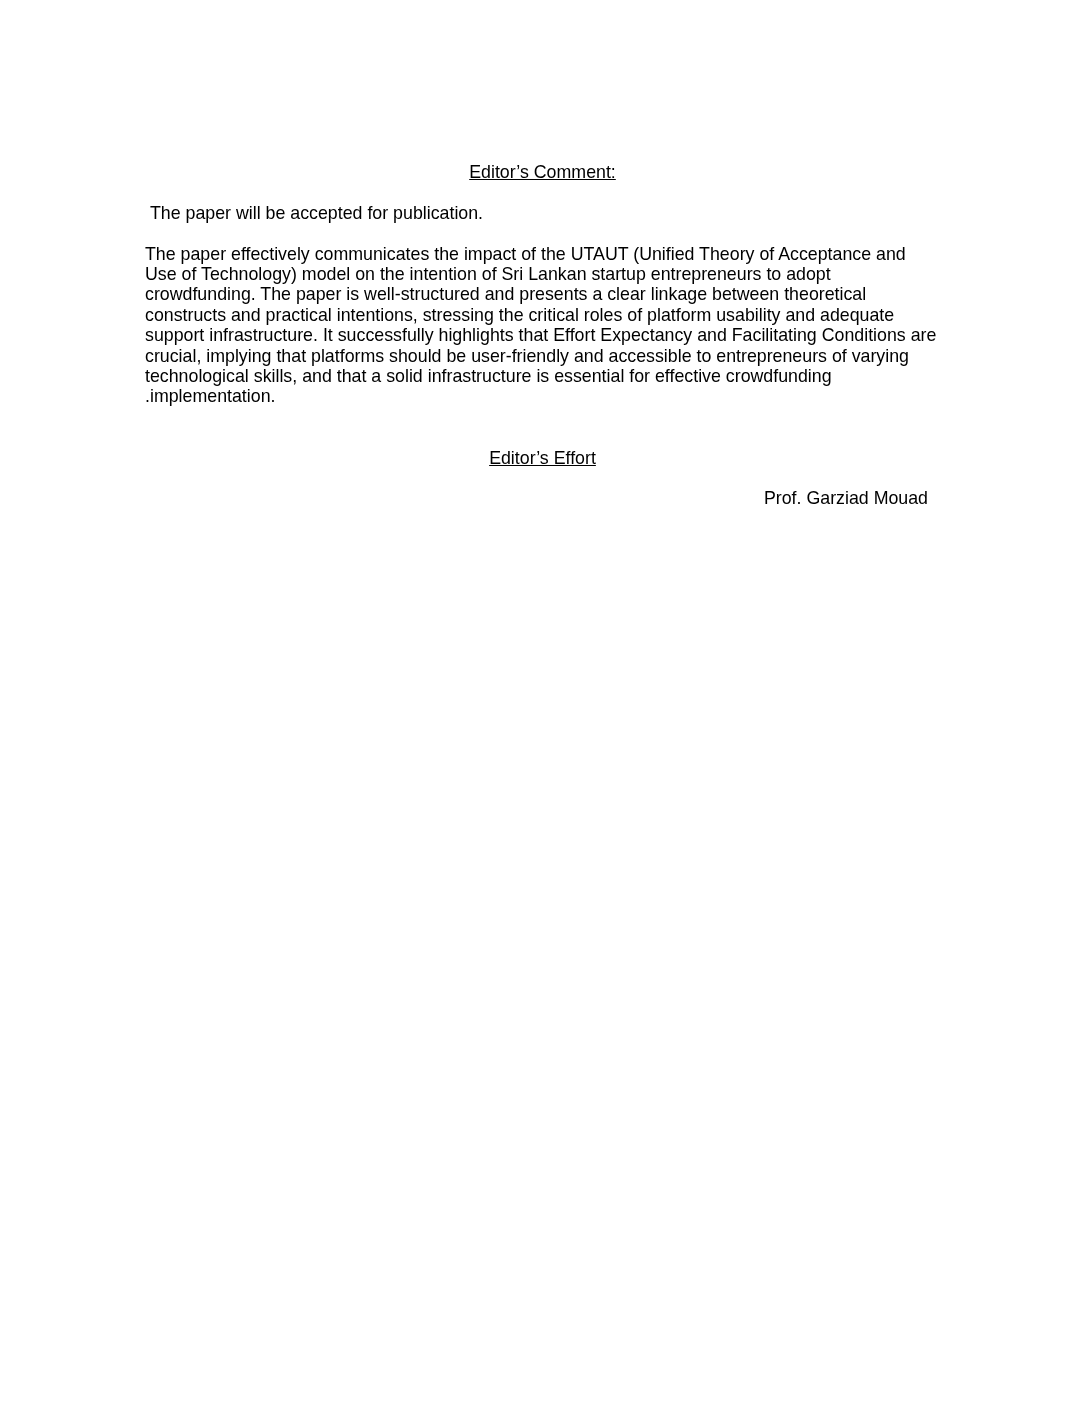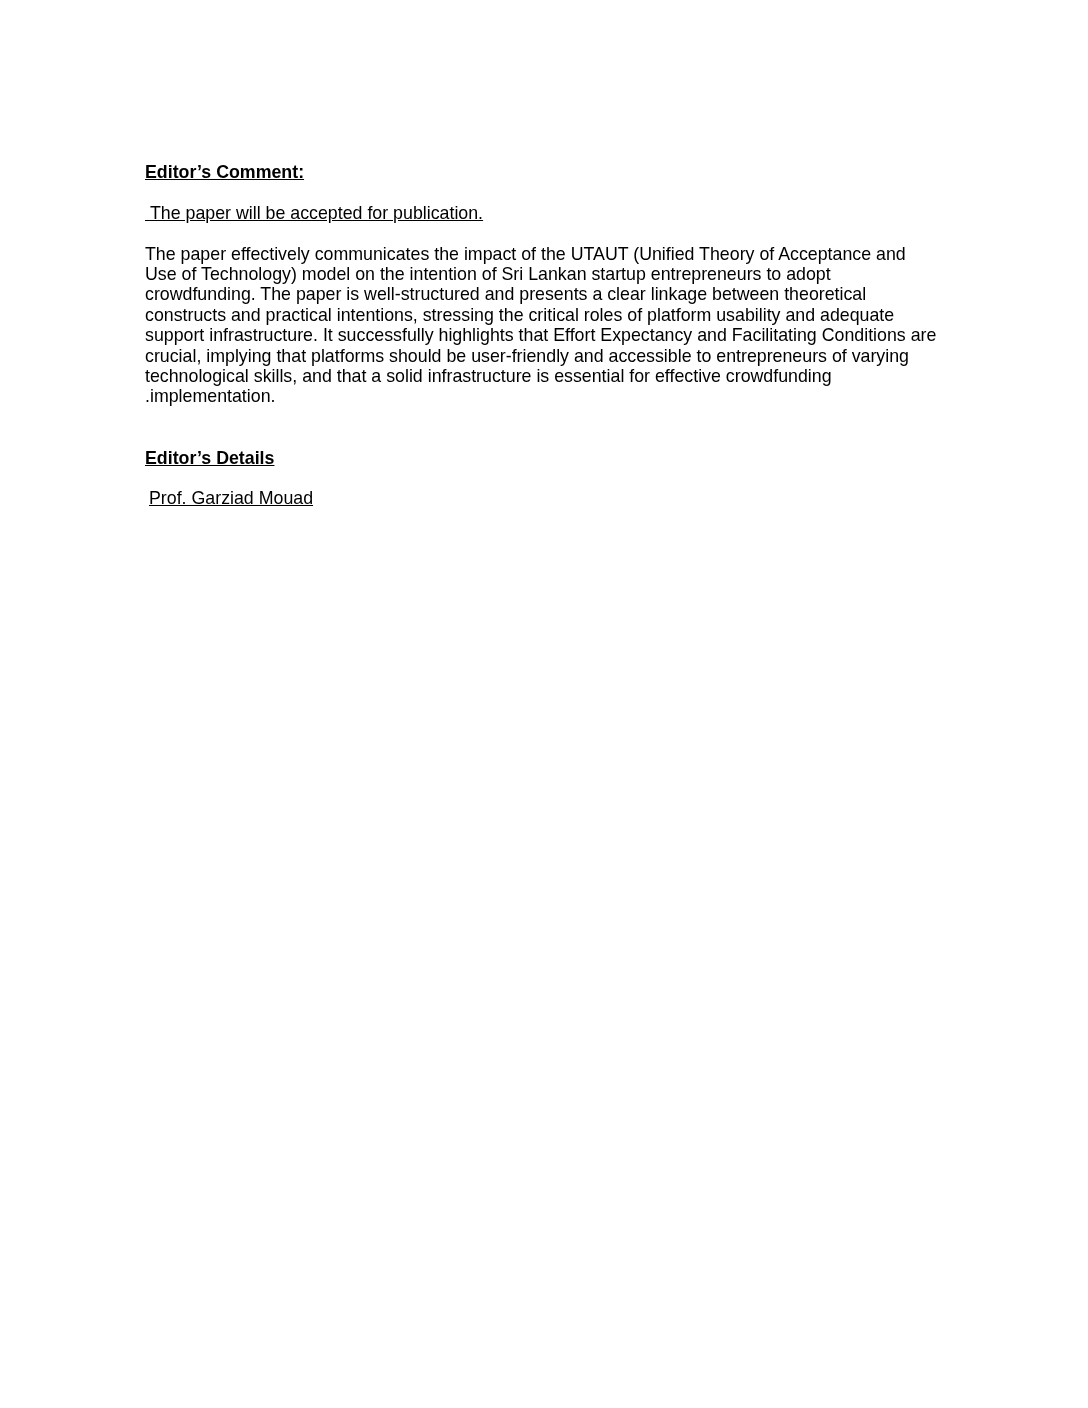--- a/index.html
+++ b/index.html
@@ -22,47 +22,48 @@
     font-family: "Liberation Sans", sans-serif;
     font-size: 17.8px;
     line-height: 20.4px;
     color: #000000;
   }
   .content {
     width: 795px;
   }
   .doc-heading {
     font-size: 17.8px;
-    font-weight: 700;
+    font-weight: 400;
     text-decoration: underline;
     margin: 0 0 20.4px 0;
+    text-align: center;
   }
   .doc-line {
     margin: 0 0 20.4px 0;
     white-space: pre-wrap;
-    text-decoration: underline;
   }
   .doc-paragraph {
     margin: 0 0 40.8px 0;
   }
   .doc-line.tight {
-    margin: 4px;
+    margin: 12px;
+    text-align: right;
   }
 </style>
 </head>
 <body>
 
 <div class="page">
   <div class="content">
 
     <section>
       <h2 class="doc-heading">Editor’s Comment:</h2>
       <p class="doc-line"> The paper will be accepted for publication.</p>
       <p class="doc-paragraph">The paper effectively communicates the impact of the UTAUT (Unified Theory of Acceptance and Use of Technology) model on the intention of Sri Lankan startup entrepreneurs to adopt crowdfunding. The paper is well-structured and presents a clear linkage between theoretical constructs and practical intentions, stressing the critical roles of platform usability and adequate support infrastructure. It successfully highlights that Effort Expectancy and Facilitating Conditions are crucial, implying that platforms should be user-friendly and accessible to entrepreneurs of varying technological skills, and that a solid infrastructure is essential for effective crowdfunding .implementation.</p>
     </section>
 
     <section>
-      <h2 class="doc-heading">Editor’s Details</h2>
+      <h2 class="doc-heading">Editor’s Effort</h2>
       <p class="doc-line tight">Prof. Garziad Mouad</p>
     </section>
 
   </div>
 </div>
 
 </body></html>

